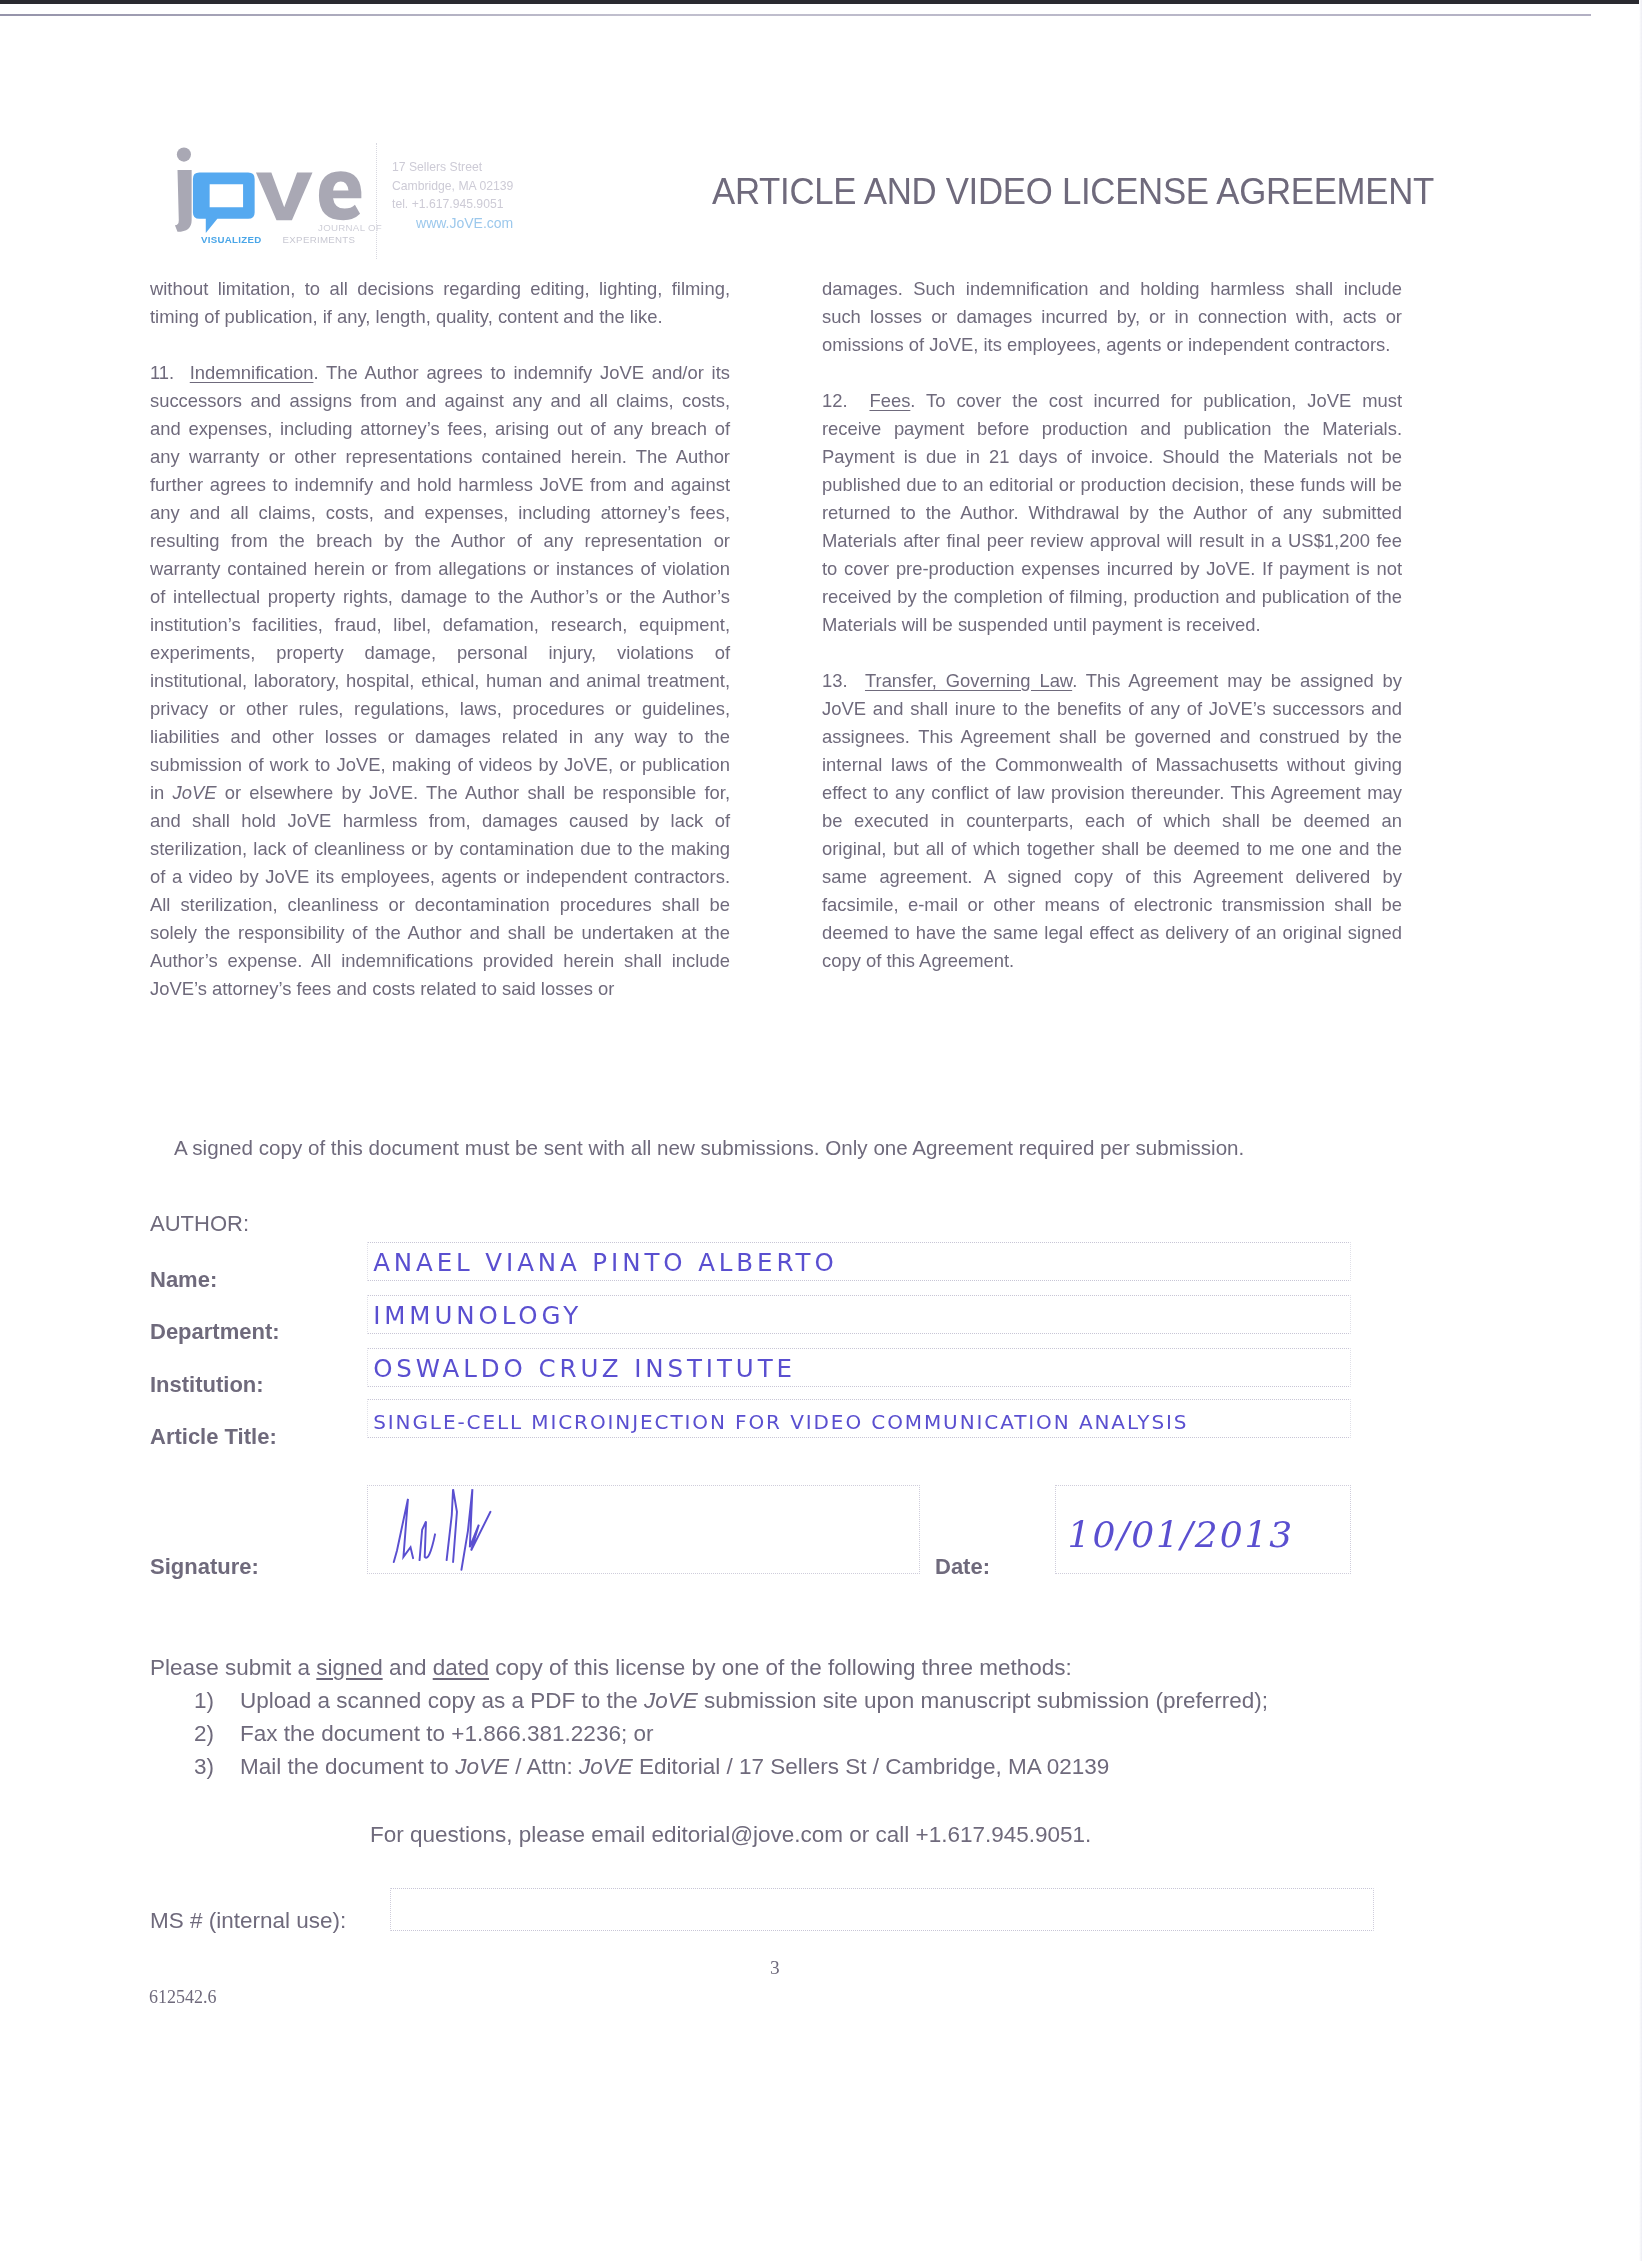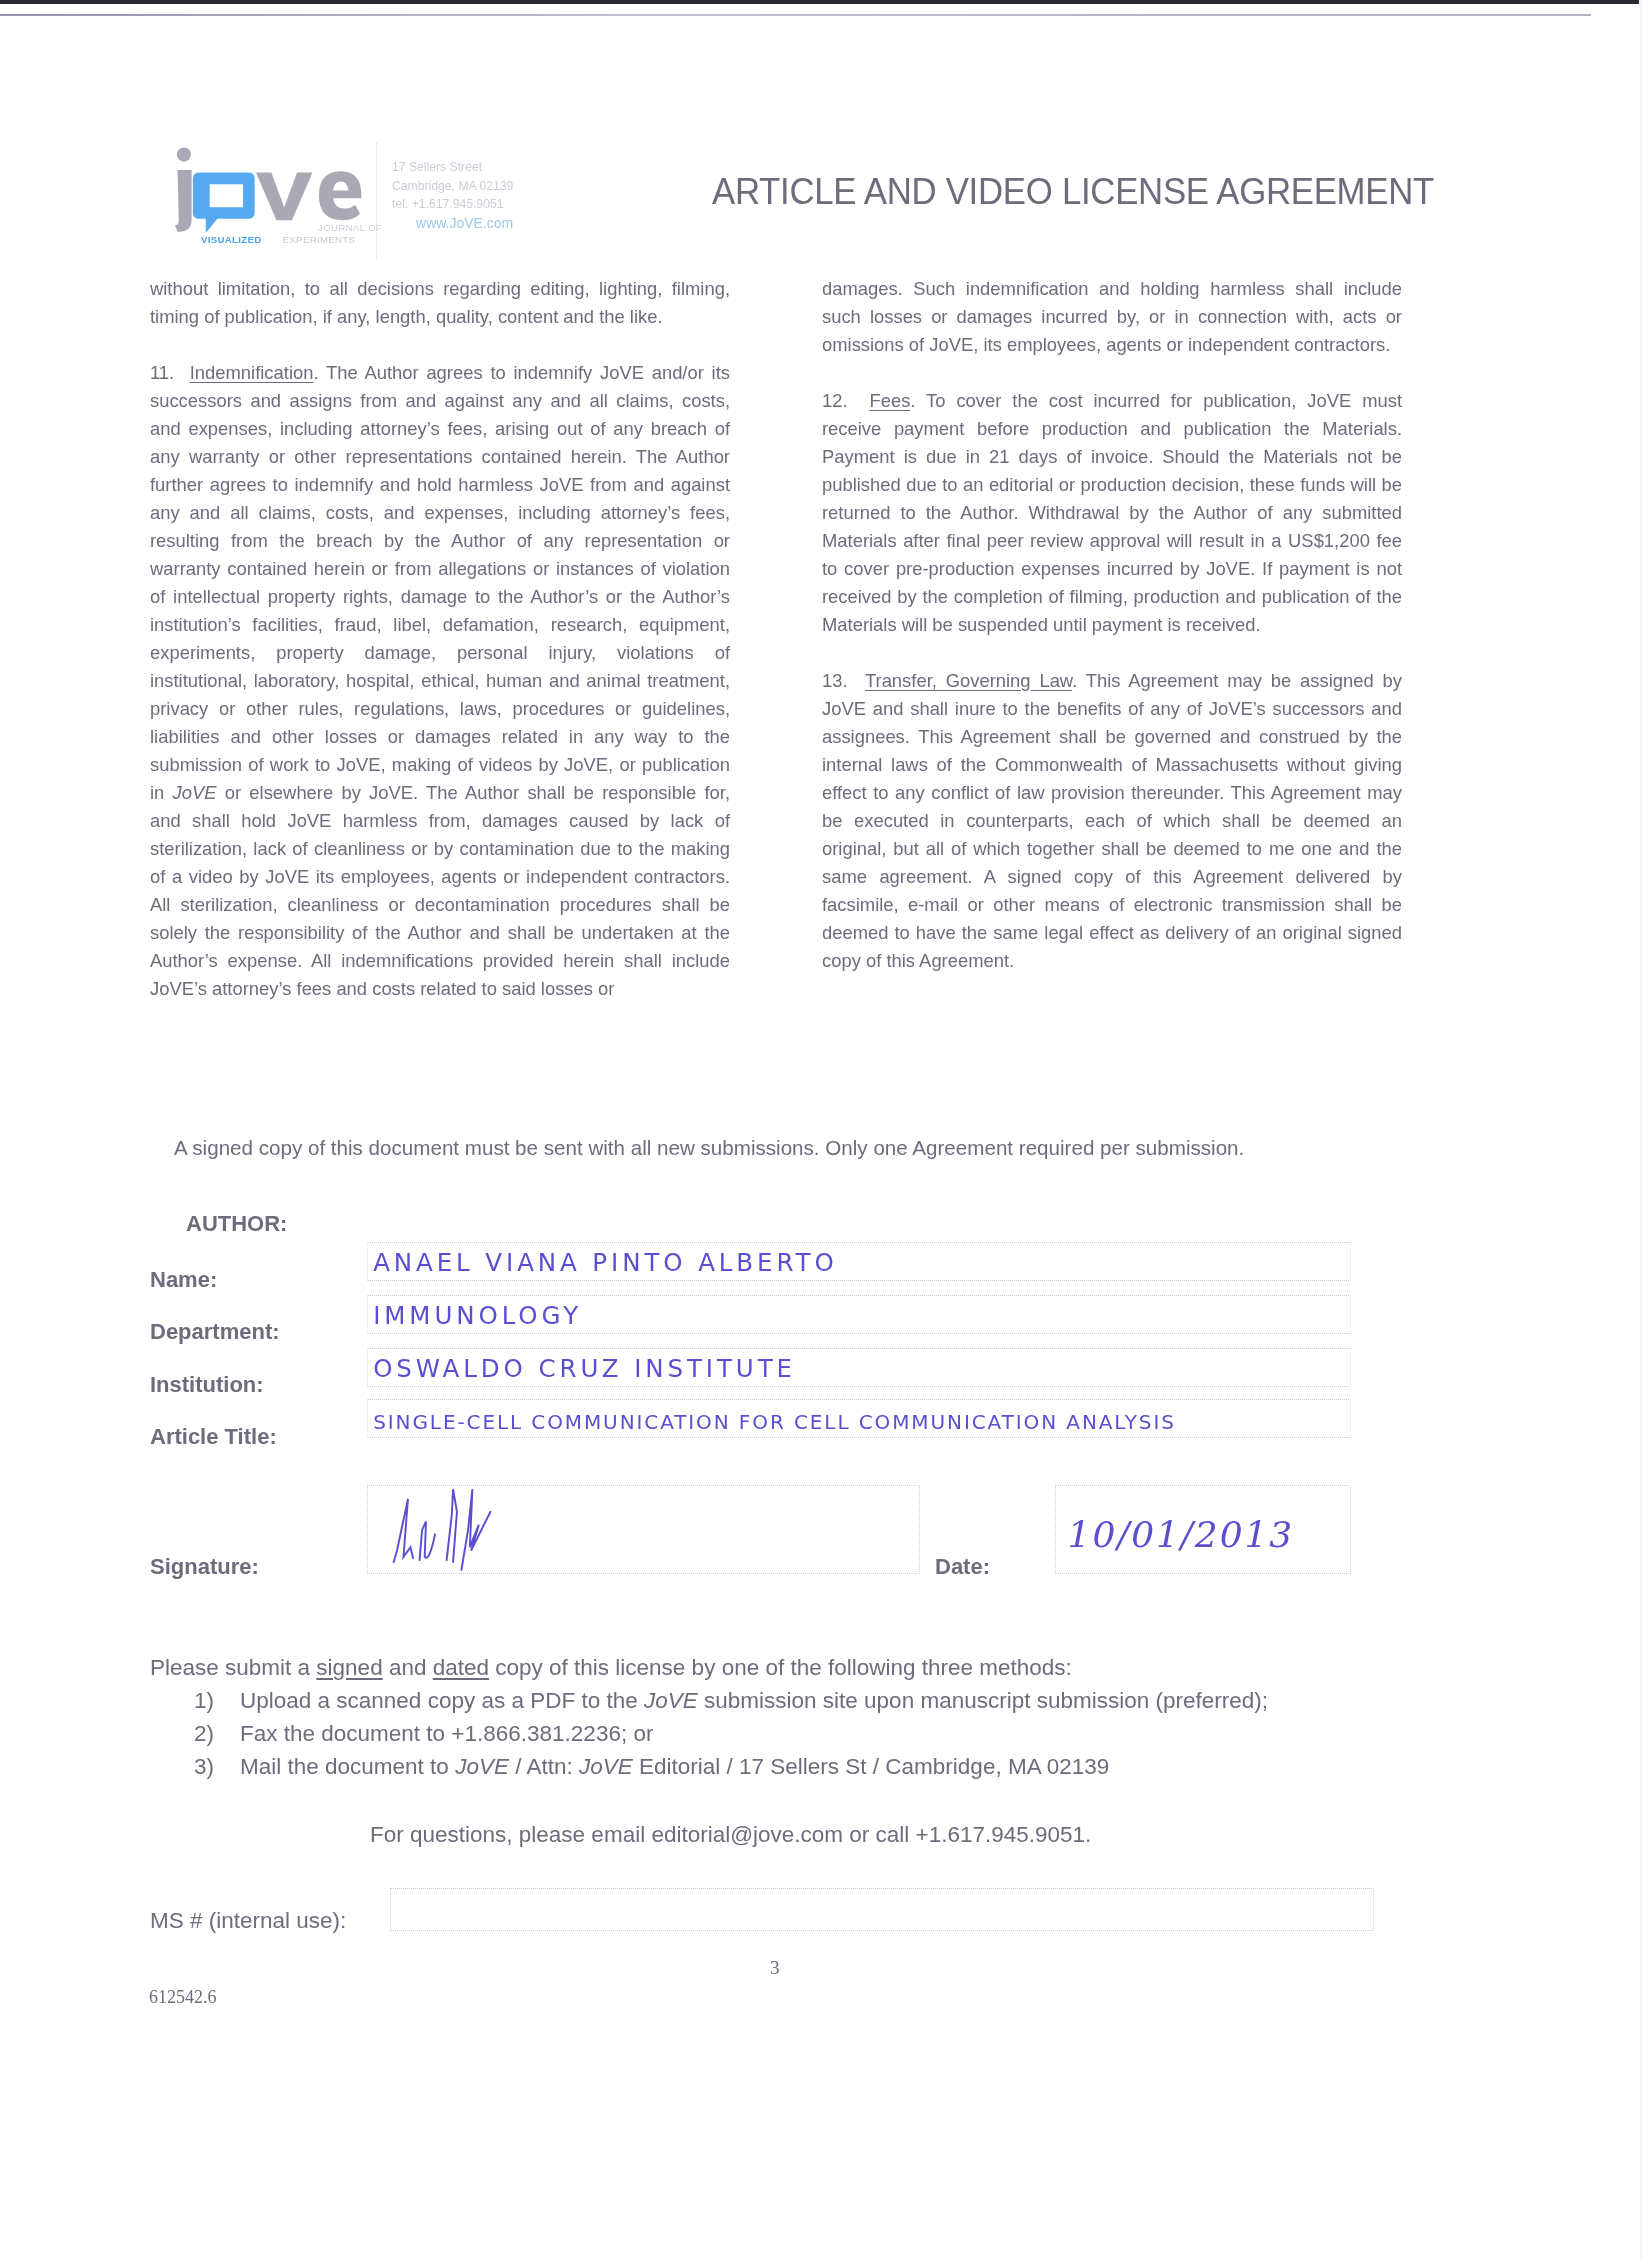--- a/index.html
+++ b/index.html
@@ -62,21 +62,21 @@
   .u { text-decoration:underline; text-underline-offset:2.6px; }
   .it { font-style:italic; }
   .notice {
     position:absolute; left:174px; top:1136px; width:1205px;
     font-size:20.6px; white-space:nowrap;
   }
   
   .form-label {
     position:absolute; left:150px; font-size:22px; white-space:nowrap;font-weight:bold;
   }
-  .form-label.bold { font-weight:bold;margin-left:36px; }
+  .form-label.bold { font-weight:normal; }
   .field-box {
     position:absolute; left:367px; width:982px; height:37px;
     border-top:1.3px dotted #c8c6d6; border-bottom:1.3px dotted #c8c6d6;
     border-left:0.6px dotted #e0e0e8; border-right:0.6px dotted #e0e0e8;
   }
   .handwriting {
     position:absolute; left:5.2px; bottom:2.6px;
     font-family:"DejaVu Sans", sans-serif;
     color:#5a4fd0; font-size:24.5px; letter-spacing:3.9px; white-space:nowrap;
     font-weight:normal;
@@ -184,21 +184,21 @@
   <span class="handwriting">IMMUNOLOGY</span>
 </div>
 
 <div class="form-label" style="top:1372px;">Institution:</div>
 <div class="field-box" style="top:1348px;">
   <span class="handwriting">OSWALDO CRUZ INSTITUTE</span>
 </div>
 
 <div class="form-label" style="top:1424px;">Article Title:</div>
 <div class="field-box" style="top:1399px;">
-  <span class="handwriting" style="font-size:20px; letter-spacing:1.9px;">SINGLE-CELL COMMUNICATION FOR CELL COMMUNICATION ANALYSIS</span>
+  <span class="handwriting" style="font-size:20px; letter-spacing:1.9px;">SINGLE-CELL MICROINJECTION FOR VIDEO COMMUNICATION ANALYSIS</span>
 </div>
 
 <div class="form-label" style="top:1554px;">Signature:</div>
 <div class="sig-box">
   <svg width="551" height="87" viewBox="0 0 855 135">
     <g fill="none" stroke="#5a4fd0" stroke-width="3" stroke-linecap="round">
       <path d="M40 118 L45 100 L62 20 L55 110 L66 95 L70 112"></path>
       <path d="M80 115 L84 68 L90 55 L88 110 Q95 118 104 75"></path>
       <path d="M122 115 L130 45 L132 5 L138 40 L132 118"></path>
       <path d="M145 130 L155 70 L162 5 L158 95 L172 60 L160 100 L190 40"></path>

